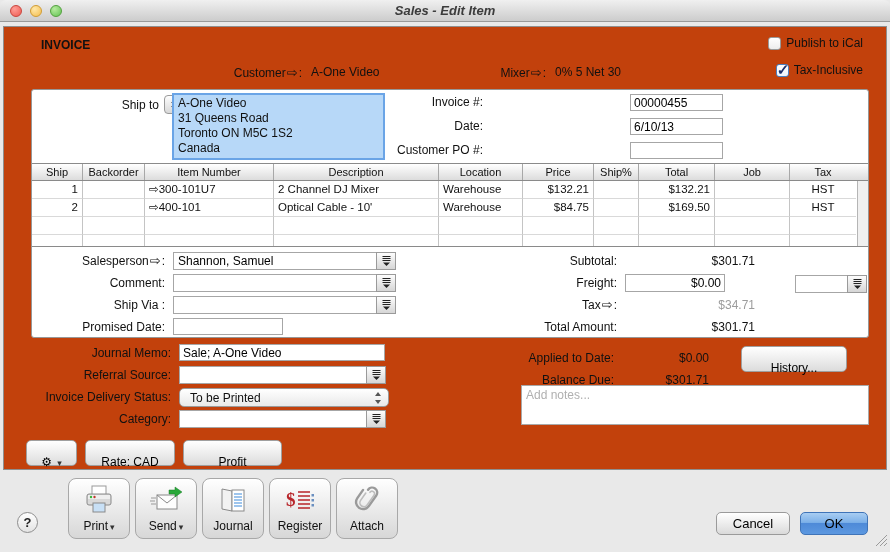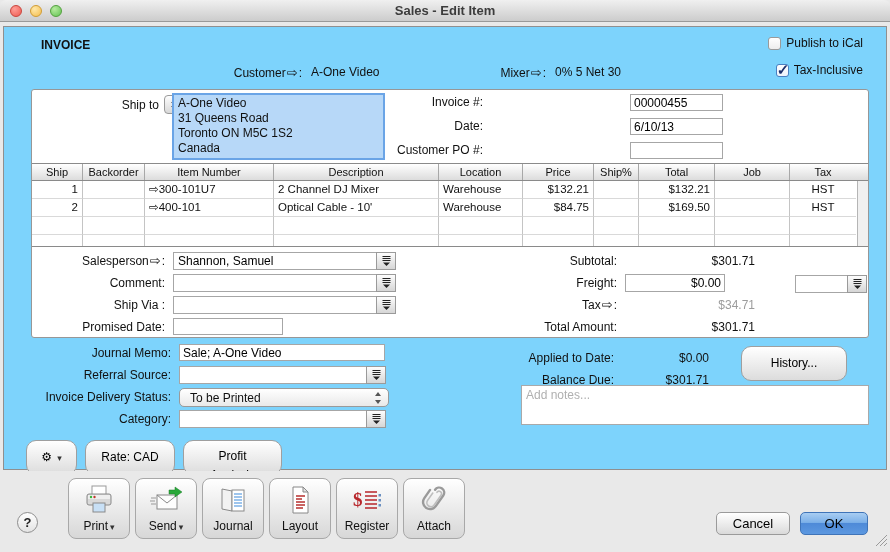--- a/index.html
+++ b/index.html
@@ -4,32 +4,32 @@
 <style>
   * { margin:0; padding:0; box-sizing:border-box; }
   html,body { width:890px; height:552px; }
   body { font-family:"Liberation Sans", sans-serif; font-size:12px; color:#111;
          background:#e9e9e9; overflow:hidden; }
   .window { position:relative; width:890px; height:552px; background:#e9e9e9;
             border-radius:6px 6px 0 0; overflow:hidden; }
 
   
   .titlebar { position:absolute; top:0; left:0; right:0; height:22px;
-              background:linear-gradient(#f0f0f0,#cccccc); border-bottom:1px solid #999; }
+              background:linear-gradient(#f0f0f0,#cccccc); border-bottom:1px solid #999;font-style:italic; }
   .traffic { position:absolute; top:5px; left:10px; display:flex; gap:8px; }
   .light { width:12px; height:12px; border-radius:50%; }
   .light.red    { background:radial-gradient(circle at 35% 30%, #ff9d96,#ee5b51); border:1px solid #c9453d; }
   .light.yellow { background:radial-gradient(circle at 35% 30%, #ffe8a8,#f4bd4e); border:1px solid #d09c34; }
   .light.green  { background:radial-gradient(circle at 35% 30%, #b6eb9e,#62c353); border:1px solid #53a03e; }
   .title { position:absolute; top:3px; left:0; right:0; text-align:center;
            font-size:13px; font-weight:bold; color:#3c3c3c; }
 
   
   .panel { position:absolute; left:3px; top:26px; width:884px; height:444px;
-           background:#7dd3fc; border:1px solid #8f8f8f; }
+           background:#c2410c; border:1px solid #8f8f8f; }
   .abs { position:absolute; }
   .r { text-align:right; }
 
   .invoice-title { position:absolute; left:37px; top:11px; font-weight:bold; font-size:12px; }
 
   .checkrow { position:absolute; display:flex; align-items:center; gap:5px; }
   .checkbox { width:13px; height:13px; background:linear-gradient(#ffffff,#ededed);
               border:1px solid #9a9a9a; border-radius:3px; position:relative; }
   .checkbox.checked { border-color:#4a7fc1; background:linear-gradient(#fdfdff,#eef4fc); }
   .checkbox.checked::after { content:"✓"; position:absolute; left:0px; top:-4px;
@@ -80,23 +80,23 @@
               border:1px solid #9a9a9a; display:flex; align-items:center; justify-content:center; }
   .gray-val { color:#9c9c9c; }
 
   
   .popup { position:absolute; height:19px; background:linear-gradient(#ffffff,#e9e9e9);
            border:1px solid #9a9a9a; border-radius:5px; line-height:18px; padding:0 22px 0 10px; }
   .popup .updown { position:absolute; right:6px; top:2px; }
   .notes { position:absolute; background:#fff; border:1px solid #a9a9a9; resize:none;
            font-family:inherit; font-size:12px; padding:2px 4px; }
   .notes::placeholder { color:#b0b0b0; }
-  .push-btn { position:absolute; height:35px; border-radius:10px; border:1px solid #9f9f9f;
+  .push-btn { position:absolute; height:17px; border-radius:5px; border:1px solid #9f9f9f;
               background:linear-gradient(#ffffff,#dcdcdc); font-family:inherit; font-size:12px;
-              padding:6px 12px; line-height:19px; text-align:center; }
+              padding:12px 12px; line-height:19px; text-align:center; }
 
   
   .footer { position:absolute; left:0; top:471px; width:890px; height:81px; background:#e9e9e9; }
   .help-btn { position:absolute; left:17px; top:41px; width:21px; height:21px; border-radius:50%;
               border:1px solid #8e8e8e; background:linear-gradient(#ffffff,#e3e3e3);
               font-size:13px; font-weight:bold; color:#222; text-align:center; line-height:19px; }
   .toolbar { position:absolute; left:68px; top:7px; display:flex; gap:5px; }
   .toolbtn { width:62px; height:61px; border-radius:8px; border:1px solid #a8a8a8;
              background:linear-gradient(#ffffff,#d7d7d7); position:relative;
              display:flex; flex-direction:column; align-items:center; justify-content:flex-start; }
@@ -407,30 +407,20 @@
             <path d="M6 5 L16 7 V27 L6 25 Z" fill="#f2f2f2" stroke="#8a8a8a"></path>
             <rect x="16" y="6" width="12" height="21" fill="#fff" stroke="#8a8a8a"></rect>
             <path d="M18 10 h8 M18 13 h8 M18 16 h8 M18 19 h8 M18 22 h8" stroke="#7fb2e8" stroke-width="1.4"></path>
           </svg>
         </span>
         <span class="tlabel">Journal</span>
       </div>
       <div class="toolbtn">
         <span class="ticon">
           <svg width="34" height="32" viewBox="0 0 34 32">
-            <path d="M10 3 h10 l5 5 v21 h-15 Z" fill="#fff" stroke="#888"></path>
-            <path d="M20 3 l5 5 h-5 Z" fill="#e4e4e4" stroke="#888"></path>
-            <path d="M13 12 h9 M13 15 h6 M13 18 h9 M13 21 h9 M13 24 h7" stroke="#b8312f" stroke-width="1.4"></path>
-          </svg>
-        </span>
-        <span class="tlabel">Layout</span>
-      </div>
-      <div class="toolbtn">
-        <span class="ticon">
-          <svg width="34" height="32" viewBox="0 0 34 32">
             <text x="3" y="22" font-size="19" font-weight="bold" fill="#b8262b" font-family="Liberation Serif, serif">$</text>
             <path d="M15 8 h12 M15 12 h12 M15 16 h12 M15 20 h12 M15 24 h12" stroke="#b8262b" stroke-width="1.6"></path>
             <rect x="28.5" y="10" width="2.5" height="2.5" fill="#6a8fc0"></rect>
               <rect x="28.5" y="15" width="2.5" height="2.5" fill="#6a8fc0"></rect>
               <rect x="28.5" y="20" width="2.5" height="2.5" fill="#6a8fc0"></rect>
           </svg>
         </span>
         <span class="tlabel">Register</span>
       </div>
       <div class="toolbtn">

